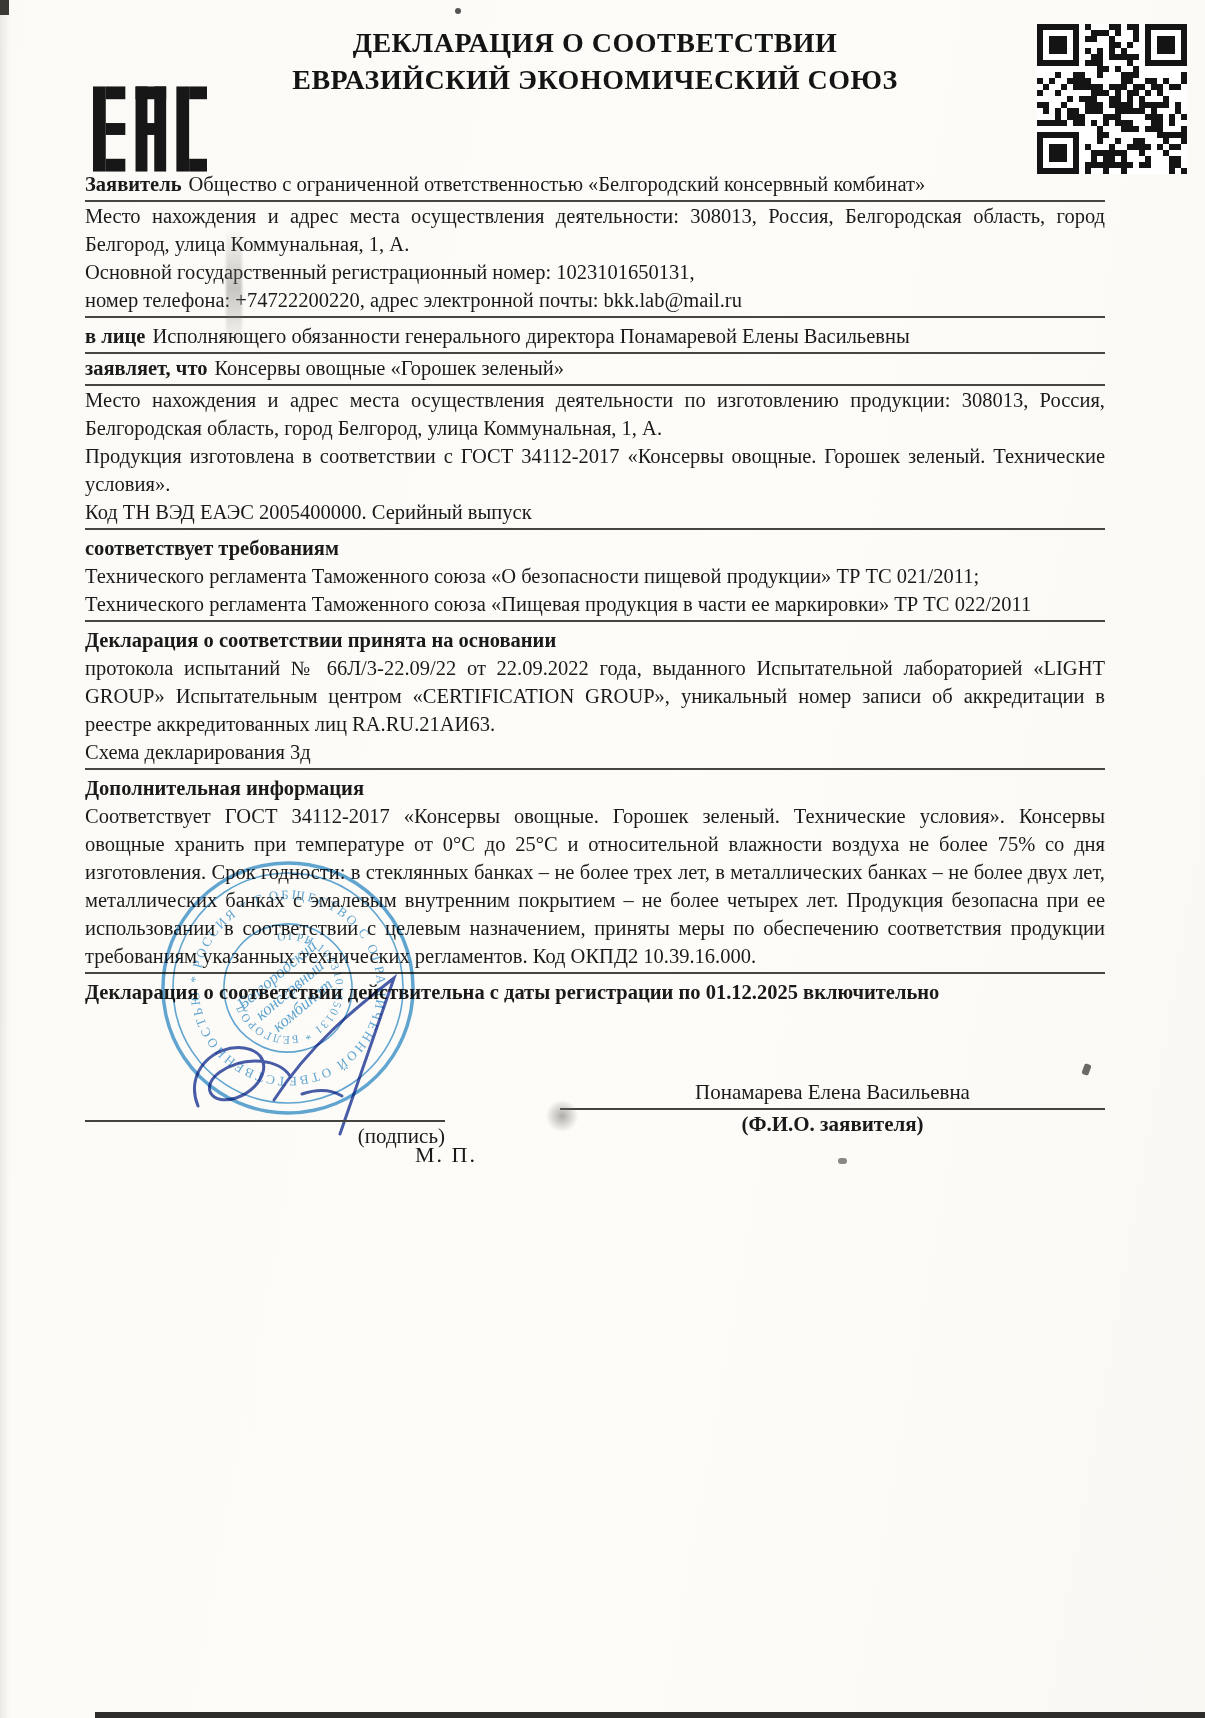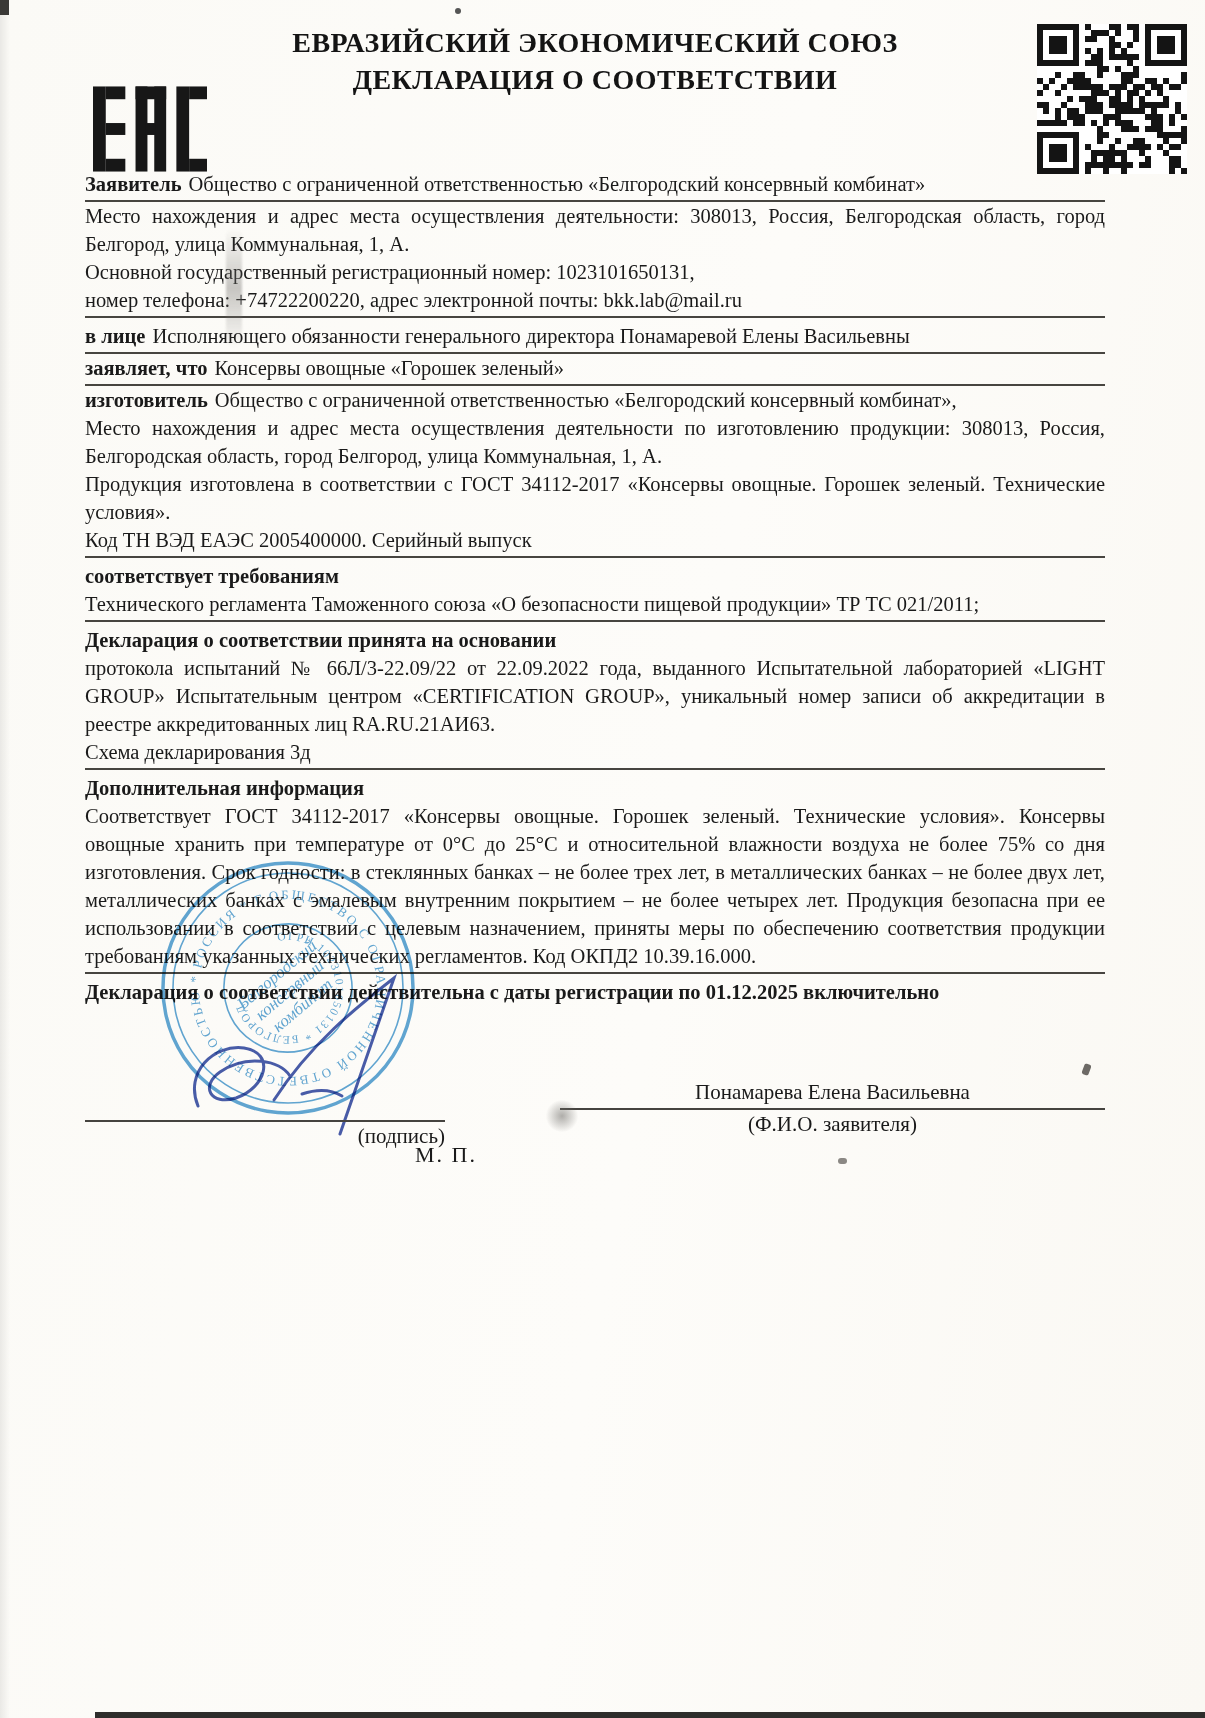--- a/index.html
+++ b/index.html
@@ -31,21 +31,21 @@
   .bold-row { font-weight:bold; }
 
   
   .sig-area { position:absolute; left:85px; top:1080px; width:1020px; height:80px; font-size:20.5px; }
   .sig-left { position:absolute; left:0; top:40px; width:360px; border-top:2px solid #45433f; text-align:right; }
   .sig-left .cap { display:inline-block; padding-top:2px; font-size:21px; }
   .mp { position:absolute; left:330px; top:14px; font-size:22px; letter-spacing:2px;margin-top:48px; }
   .sig-right { position:absolute; left:475px; top:0; width:545px; text-align:center; }
   .sig-right .name { font-size:21px; padding-bottom:3px; }
   .sig-right .rule { border-top:2px solid #45433f; }
-  .sig-right .cap { display:inline-block; padding-top:2px; font-size:21px; }
+  .sig-right .cap { display:inline-block; padding-top:2px; font-size:21px;font-weight:bold; }
 
   
   .reg { position:absolute; left:98px; top:1242px; width:1000px;
     font-weight:bold; font-size:21px; }
   .reg .date { margin-top:24px; }
 
   
   .stamp { position:absolute; left:150px; top:850px; width:276px; height:276px;
     opacity:.82; mix-blend-mode:multiply; }
   .ink { position:absolute; left:162px; top:948px; width:315px; height:200px;
@@ -78,22 +78,22 @@
       <rect x="72" y="0" width="14" height="100"></rect>
       <rect x="50" y="0" width="36" height="15"></rect>
       <rect x="62" y="43" width="12" height="14"></rect>
       <rect x="98" y="0" width="15" height="100"></rect>
       <rect x="113" y="0" width="21" height="15"></rect>
       <rect x="113" y="85" width="21" height="15"></rect>
     </g>
   </svg>
 
   <div class="doc-title">
+    <div>ДЕКЛАРАЦИЯ О СООТВЕТСТВИИ</div>
     <div>ЕВРАЗИЙСКИЙ ЭКОНОМИЧЕСКИЙ СОЮЗ</div>
-    <div>ДЕКЛАРАЦИЯ О СООТВЕТСТВИИ</div>
   </div>
 
   <svg class="qr" id="qr-svg" viewBox="0 0 25 25" aria-hidden="true">
       <rect x="0" y="0" width="25" height="25" fill="#ffffff"></rect>
       <rect x="8" y="0" width="1" height="1" fill="#141414"></rect>
       <rect x="12" y="0" width="1" height="1" fill="#141414"></rect>
       <rect x="13" y="0" width="1" height="1" fill="#141414"></rect>
       <rect x="15" y="0" width="1" height="1" fill="#141414"></rect>
       <rect x="16" y="0" width="1" height="1" fill="#141414"></rect>
       <rect x="9" y="1" width="1" height="1" fill="#141414"></rect>
@@ -326,31 +326,29 @@
 
     <p class="sect">
       <span class="lbl">в лице</span><span>Исполняющего обязанности генерального директора Понамаревой Елены Васильевны</span>
     </p>
 
     <p class="sect">
       <span class="lbl">заявляет, что</span><span>Консервы овощные «Горошек зеленый»</span>
     </p>
 
     <div class="sect">
-      <p>
-        <span class="lbl">изготовитель</span><span>Общество с ограниченной ответственностью «Белгородский консервный комбинат»,</span>
-      </p>
       <p class="just">Место нахождения и адрес места осуществления деятельности по изготовлению продукции: 308013, Россия, Белгородская область, город Белгород, улица Коммунальная, 1, А.</p>
       <p class="just">Продукция изготовлена в соответствии с ГОСТ 34112-2017 «Консервы овощные. Горошек зеленый. Технические условия».</p>
       <p>Код ТН ВЭД ЕАЭС 2005400000. Серийный выпуск</p>
     </div>
 
     <div class="sect">
       <p class="bold-row">соответствует требованиям</p>
       <p>Технического регламента Таможенного союза «О безопасности пищевой продукции» ТР ТС 021/2011;</p>
+      <p>Технического регламента Таможенного союза «Пищевая продукция в части ее маркировки» ТР ТС 022/2011</p>
     </div>
 
     <div class="sect">
       <p class="bold-row">Декларация о соответствии принята на основании</p>
       <p class="just">протокола испытаний № 66Л/3-22.09/22 от 22.09.2022 года, выданного Испытательной лабораторией «LIGHT GROUP» Испытательным центром «CERTIFICATION GROUP», уникальный номер записи об аккредитации в реестре аккредитованных лиц RA.RU.21АИ63.</p>
       <p>Схема декларирования 3д</p>
     </div>
 
     <div class="sect">
       <p class="bold-row">Дополнительная информация</p>

